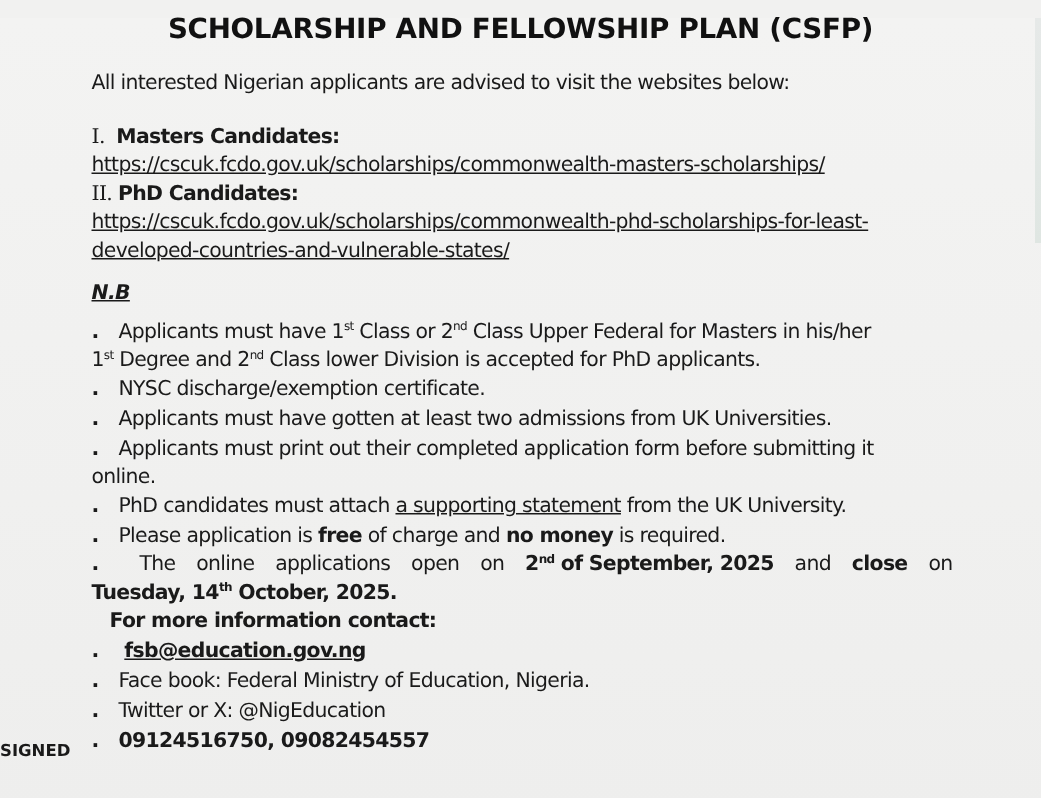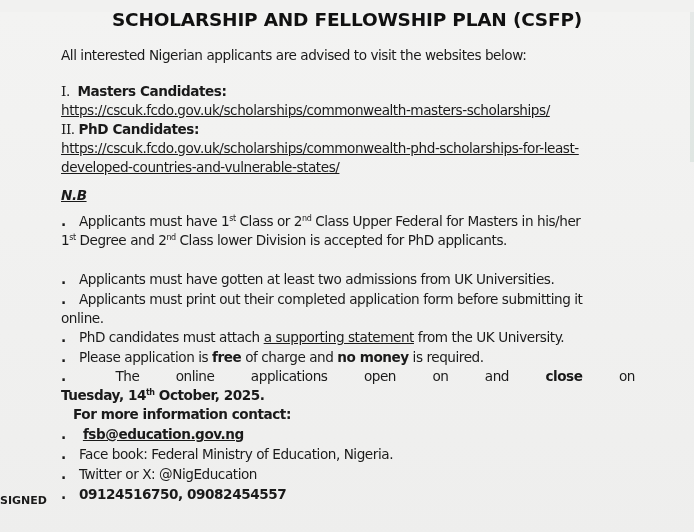--- a/index.html
+++ b/index.html
@@ -98,20 +98,23 @@
 
   <div class="line bold u" style="top:174px;font-style:italic;">N.B</div>
 
   <div class="line" style="top:200px;">
     <span class="dot">.</span><span>Applicants must have 1</span><sup>st</sup><span> Class or 2</span><sup>nd</sup><span> Class Upper Federal for Masters in his/her</span>
   </div>
   <div class="line" style="top:219px;">
     <span>1</span><sup>st</sup><span> Degree and 2</span><sup>nd</sup><span> Class lower Division is accepted for PhD applicants.</span>
   </div>
 
+  <div class="line" style="top:238px;">
+    <span class="dot">.</span><span>NYSC discharge/exemption certificate.</span>
+  </div>
 
   <div class="line" style="top:258px;">
     <span class="dot">.</span><span>Applicants must have gotten at least two admissions from UK Universities.</span>
   </div>
 
   <div class="line" style="top:278px;">
     <span class="dot">.</span><span>Applicants must print out their completed application form before submitting it</span>
   </div>
   <div class="line" style="top:297px;">online.</div>
 
@@ -123,20 +126,21 @@
     <span class="dot">.</span><span>PhD candidates must attach </span><span class="u">a supporting statement</span><span> from the UK University.</span>
   </div>
 
   <div class="justify-line" style="top:355px;">
     <span class="dot">.</span>
     <span>The</span>
     <span>online</span>
     <span>applications</span>
     <span>open</span>
     <span>on</span>
+    <span class="bold"><span>2</span><sup>nd</sup><span> of September, 2025</span></span>
     <span>and</span>
     <span class="bold">close</span>
     <span>on</span>
   </div>
   <div class="line bold" style="top:374px;">
     <span>Tuesday, 14</span><sup>th</sup><span> October, 2025.</span>
   </div>
 
   <div class="line bold" style="top:393px; left:73px;">For more information contact:</div>
 

